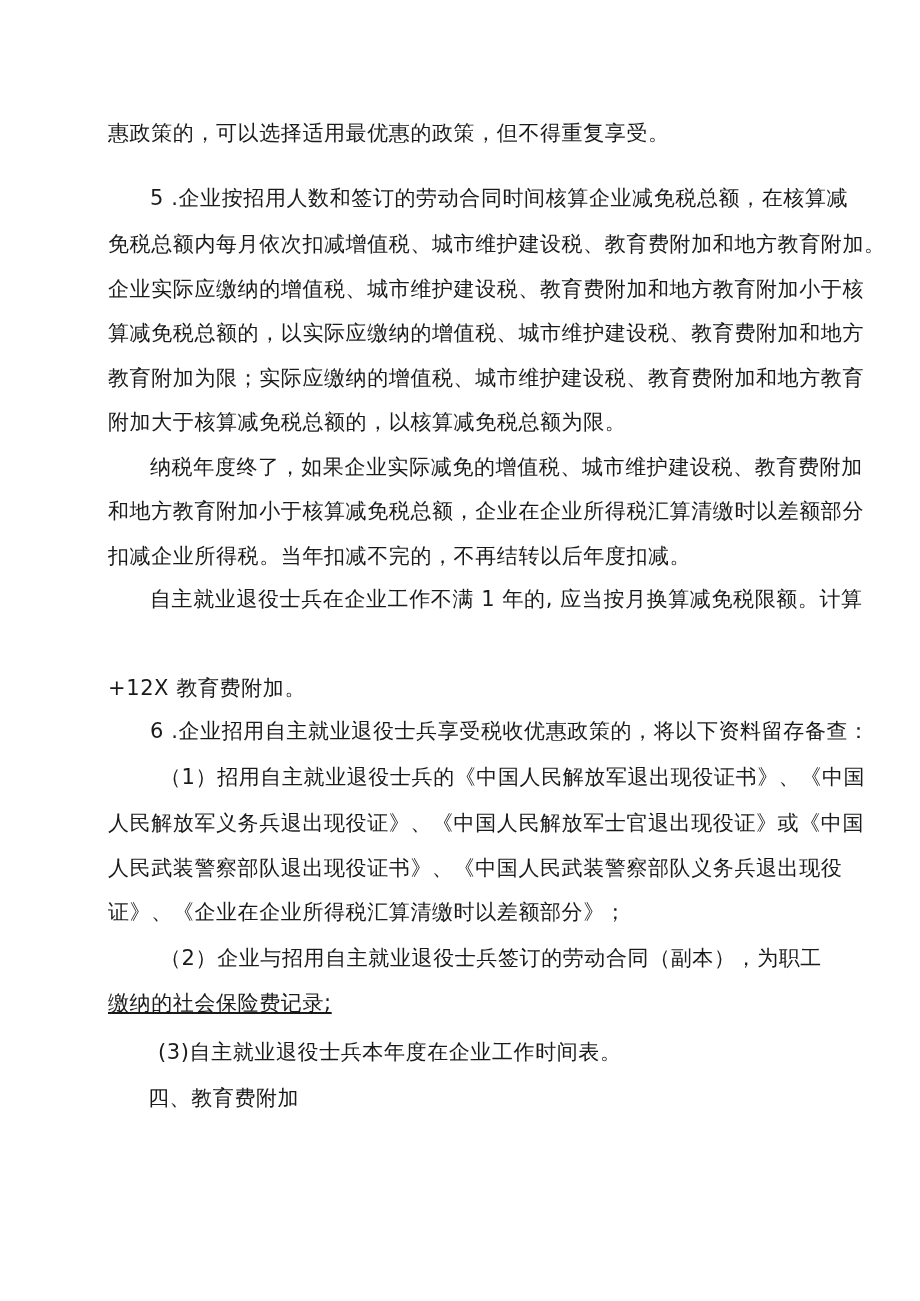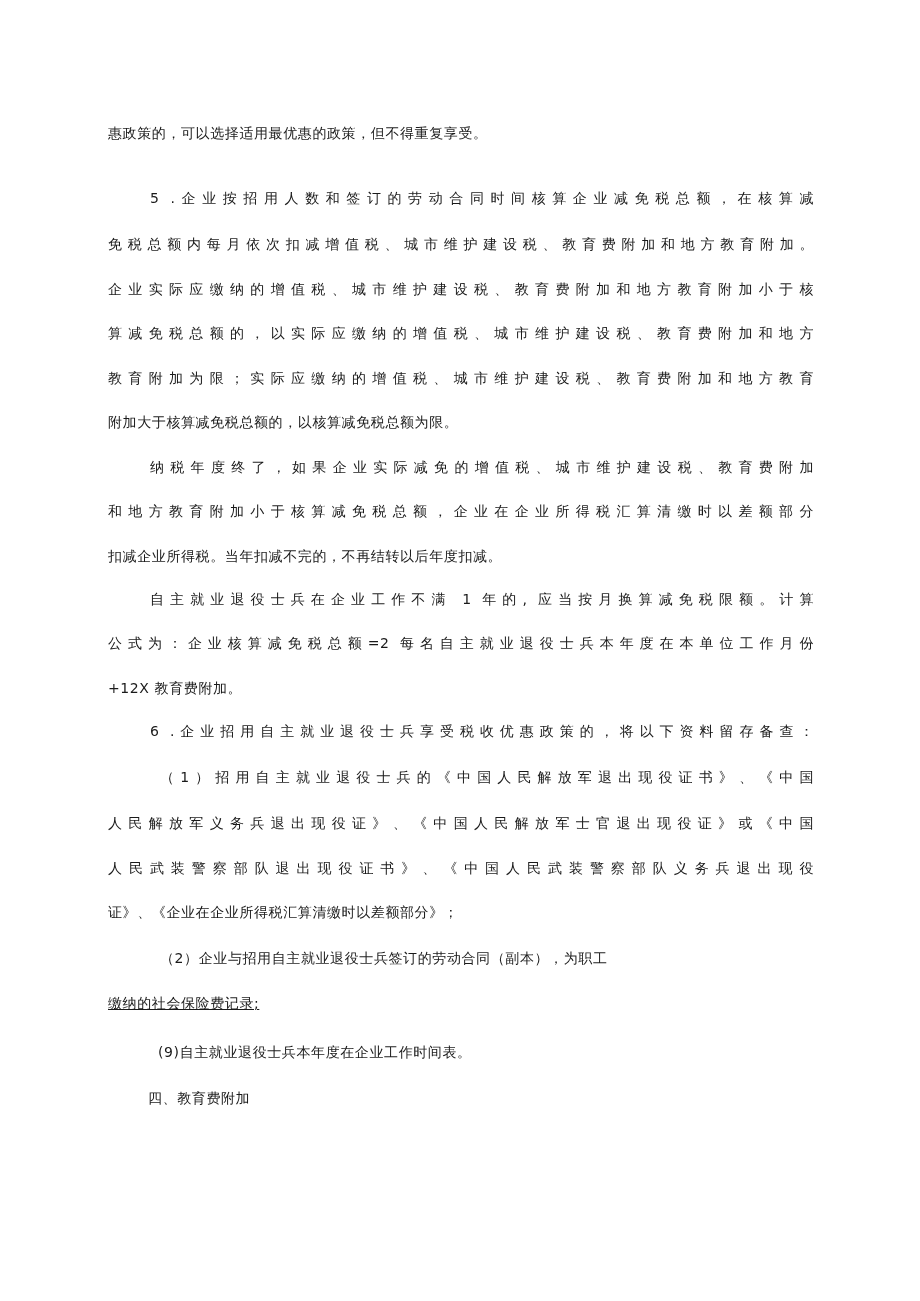--- a/index.html
+++ b/index.html
@@ -1,19 +1,19 @@
 <!DOCTYPE html>
 <html><head>
 <meta charset="utf-8">
 <style>
   html, body { margin:0; padding:0; background:#ffffff; }
   body { width:920px; height:1301px; position:relative; overflow:hidden;
          font-family:"DejaVu Sans", "Liberation Sans", sans-serif; color:#1a1a1a; }
   .page { position:absolute; left:0; top:0; width:920px; height:1301px; background:#fff; }
-  .line { position:absolute; left:108px; width:706px; font-size:14px; line-height:26px;
+  .line { position:absolute; left:108px; width:706px; font-size:21px; line-height:26px;
           white-space:nowrap; letter-spacing:0.6px; text-align:justify; text-align-last:justify; }
   .line.last { text-align-last:left; }
   .line.l2 { left:150px; width:664px; }
   .line.l3 { left:160px; width:654px; }
   .line.l4 { left:148px; }
 </style>
 </head>
 <body>
 
 <div class="page">
@@ -25,29 +25,28 @@
   <div class="line" style="top:276px;">企业实际应缴纳的增值税、城市维护建设税、教育费附加和地方教育附加小于核</div>
   <div class="line" style="top:320px;">算减免税总额的，以实际应缴纳的增值税、城市维护建设税、教育费附加和地方</div>
   <div class="line" style="top:365px;">教育附加为限；实际应缴纳的增值税、城市维护建设税、教育费附加和地方教育</div>
   <div class="line last" style="top:409px;">附加大于核算减免税总额的，以核算减免税总额为限。</div>
 
   <div class="line l2" style="top:454px;">纳税年度终了，如果企业实际减免的增值税、城市维护建设税、教育费附加</div>
   <div class="line" style="top:498px;">和地方教育附加小于核算减免税总额，企业在企业所得税汇算清缴时以差额部分</div>
   <div class="line last" style="top:543px;">扣减企业所得税。当年扣减不完的，不再结转以后年度扣减。</div>
 
   <div class="line l2" style="top:586px;">自主就业退役士兵在企业工作不满 1 年的, 应当按月换算减免税限额。计算</div>
-  <div class="line" style="top:630px;">公式为：企业核算减免税总额=2 每名自主就业退役士兵本年度在本单位工作月份</div>
   <div class="line last" style="top:675px;">+12X 教育费附加。</div>
 
   <div class="line l2" style="top:718px;">6 .企业招用自主就业退役士兵享受税收优惠政策的，将以下资料留存备查：</div>
 
   <div class="line l3" style="top:764px;">（1）招用自主就业退役士兵的《中国人民解放军退出现役证书》、《中国</div>
   <div class="line" style="top:810px;">人民解放军义务兵退出现役证》、《中国人民解放军士官退出现役证》或《中国</div>
   <div class="line" style="top:855px;">人民武装警察部队退出现役证书》、《中国人民武装警察部队义务兵退出现役</div>
   <div class="line last" style="top:899px;">证》、《企业在企业所得税汇算清缴时以差额部分》；</div>
 
   <div class="line l3 last" style="top:945px; width:620px;">（2）企业与招用自主就业退役士兵签订的劳动合同（副本），为职工</div>
   <div class="line last" style="top:990px;text-decoration:underline;">缴纳的社会保险费记录;</div>
 
-  <div class="line l3 last" style="top:1039px; left:158px;">(9)自主就业退役士兵本年度在企业工作时间表。</div>
+  <div class="line l3 last" style="top:1039px; left:158px;">(3)自主就业退役士兵本年度在企业工作时间表。</div>
 
   <div class="line l4 last" style="top:1085px;">四、教育费附加</div>
 </div>
 
 </body></html>

